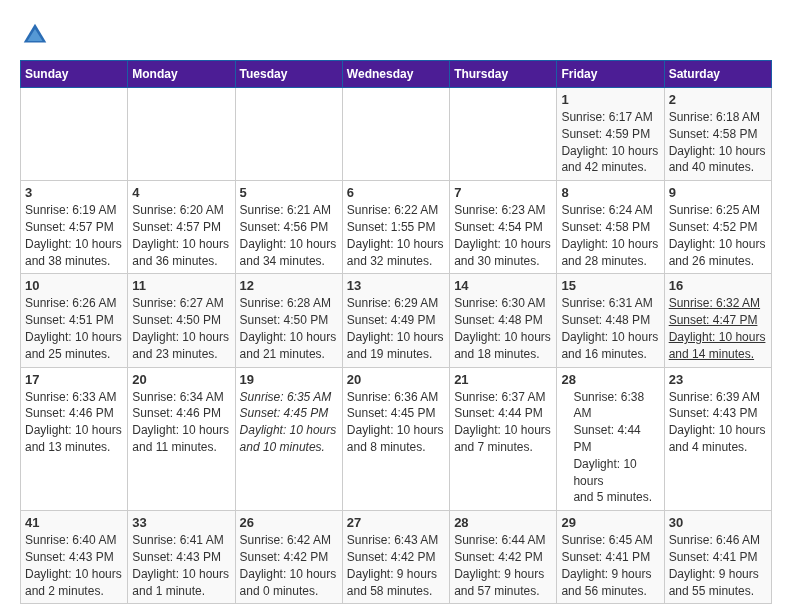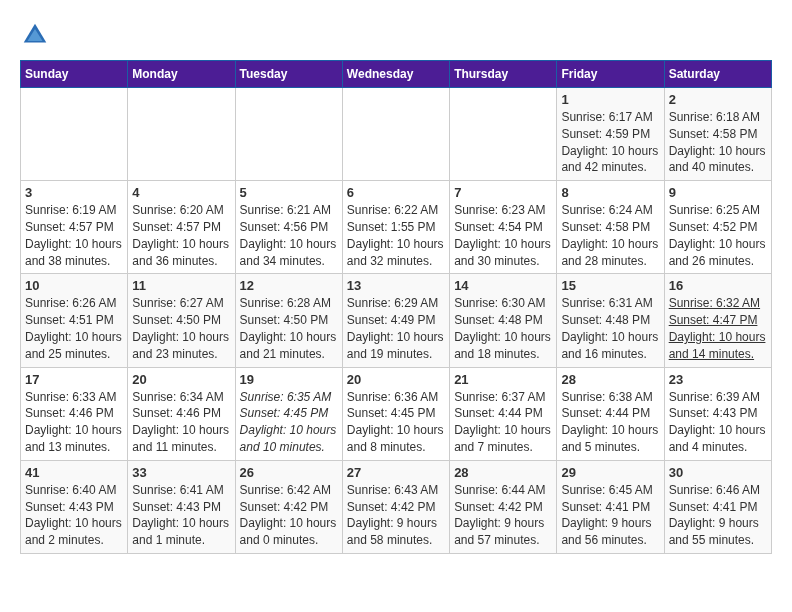--- a/index.html
+++ b/index.html
@@ -281,21 +281,21 @@
         </td>
         <td>
           <span class="day-num">21</span>
           <div class="day-info" style="white-space: pre-line;">Sunrise: 6:37 AM
 Sunset: 4:44 PM
 Daylight: 10 hours
 and 7 minutes.</div>
         </td>
         <td>
           <span class="day-num">28</span>
-          <div class="day-info" style="white-space: pre-line;">Sunrise: 6:38 AM
+          <div class="day-info" style="white-space: pre-line; margin-left: 12px;">Sunrise: 6:38 AM
 Sunset: 4:44 PM
 Daylight: 10 hours
 and 5 minutes.</div>
         </td>
         <td>
           <span class="day-num">23</span>
           <div class="day-info" style="white-space: pre-line;">Sunrise: 6:39 AM
 Sunset: 4:43 PM
 Daylight: 10 hours
 and 4 minutes.</div>

